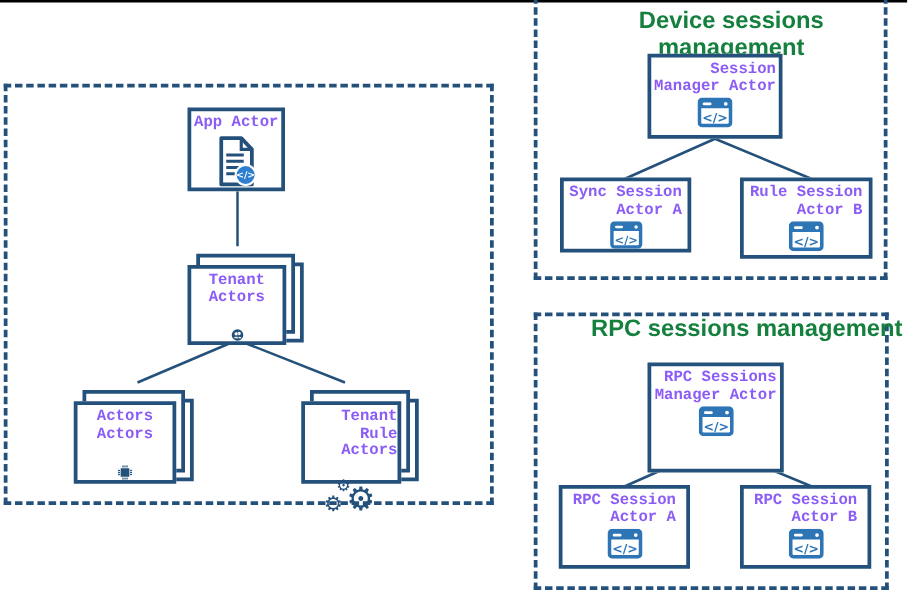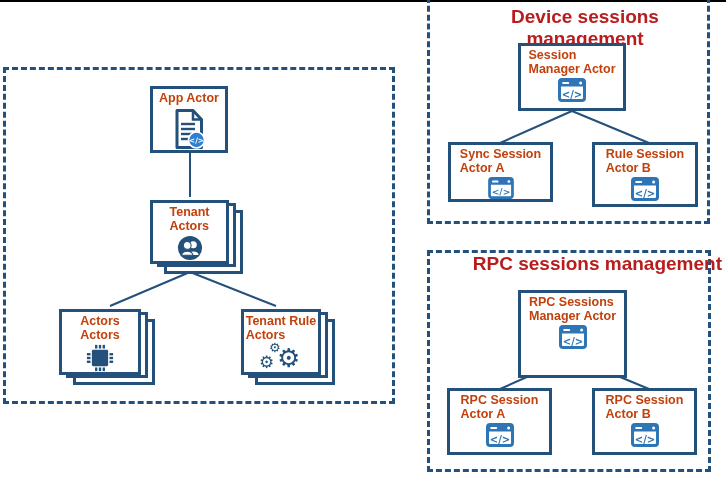--- a/index.html
+++ b/index.html
@@ -1,29 +1,29 @@
 <!DOCTYPE html>
 <html><head>
 <meta charset="utf-8">
 <style>
   html,body{margin:0;padding:0;background:#fff;}
   .canvas{position:relative;width:726px;height:483px;background:#fff;overflow:hidden;
           font-family:"Liberation Sans",sans-serif;}
   .top-edge{position:absolute;left:0;top:0;width:726px;height:2px;background:#000;}
   .edges{position:absolute;left:0;top:0;z-index:1;}
   .group{position:absolute;border:3px dashed #24517b;box-sizing:border-box;z-index:0;background:transparent;}
-  .group-title{position:absolute;margin:0;z-index:2;font-weight:bold;font-size:20px;color:#b91c1c;letter-spacing:0;}
+  .group-title{position:absolute;margin:0;z-index:2;font-weight:bold;font-size:20px;color:#15803d;letter-spacing:0;}
   .node{position:absolute;box-sizing:border-box;background:#fff;border:3px solid #24517b;z-index:2;
         display:flex;flex-direction:column;align-items:center;padding-top:3px;}
   .stack{position:absolute;z-index:2;}
   .sheet{position:absolute;left:0;top:0;width:100%;height:100%;background:#fff;border:3px solid #24517b;box-sizing:border-box;}
   .sheet.s3{transform:translate(14px,14px);}
   .sheet.s2{transform:translate(7px,7px);}
-  .stack .front{position:absolute;left:0;top:4px;width:100%;height:100%;}
-  .nlabel{font-weight:bold;font-size:12.5px;line-height:13.5px;color:#c2410c;text-align:left;}
+  .stack .front{position:absolute;left:0;top:16px;width:100%;height:100%;gap:16px;}
+  .nlabel{font-weight:bold;font-size:12.5px;line-height:13.5px;color:#8b5cf6;text-align:right;font-family:Liberation Mono, monospace;}
   .nlabel span{display:block;}
   .icon{display:block;margin-top:2px;}
   .gears{position:relative;width:46px;height:31px;margin-top:1px;color:#24517b;}
   .gears span{position:absolute;line-height:1;font-family:"DejaVu Sans",sans-serif;}
   .gears .g1{font-size:13px;left:11px;top:-2px;}
   .gears .g2{font-size:17px;left:1px;top:11px;}
   .gears .g3{font-size:26px;left:19px;top:2px;}
 </style>
 </head>
 <body>

